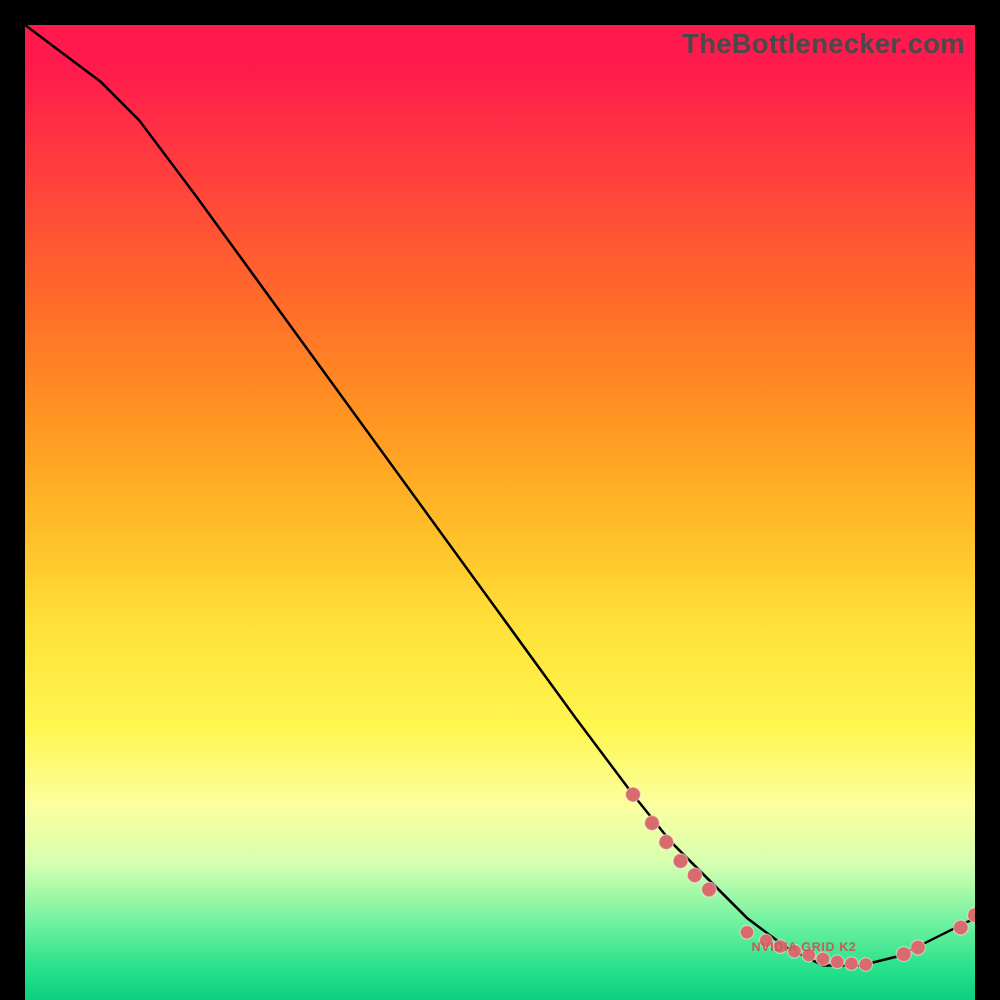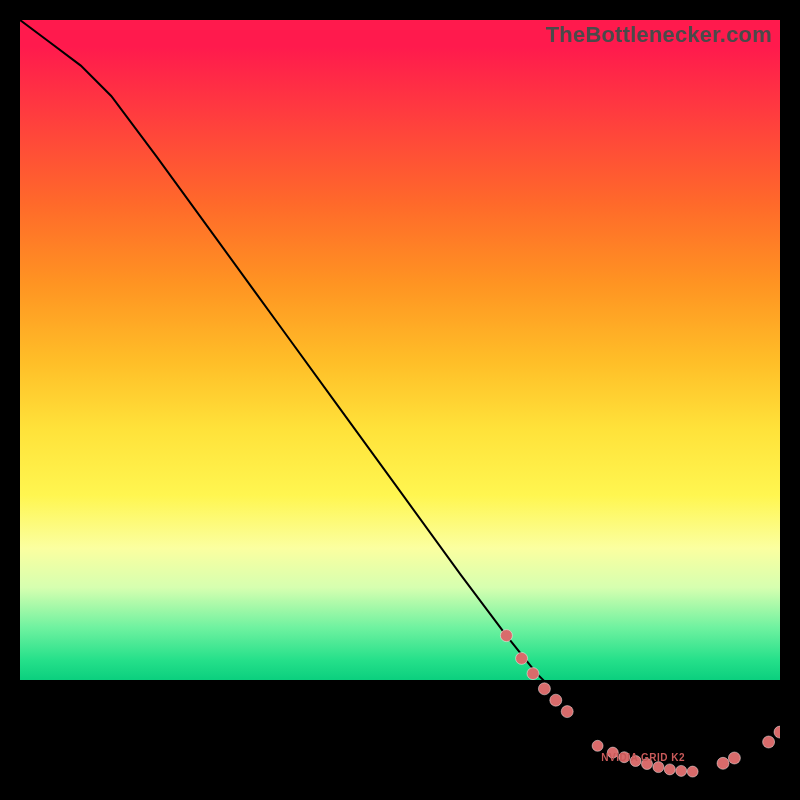--- a/index.html
+++ b/index.html
@@ -9,21 +9,21 @@
     height: 800px;
     background: #000;
     overflow: hidden;
     font-family: Arial, Helvetica, sans-serif;
   }
   .frame {
     position: absolute;
     left: 20px;
     top: 20px;
     width: 760px;
-    height: 660px;
+    height: 780px;
     background: linear-gradient(
       to bottom,
       #ff1a4d 0%,
       #ff1a4d 4%,
       #ff3b3f 14%,
       #ff6a2a 28%,
       #ff9422 40%,
       #ffbf28 52%,
       #ffe23a 62%,
       #fff650 72%,

